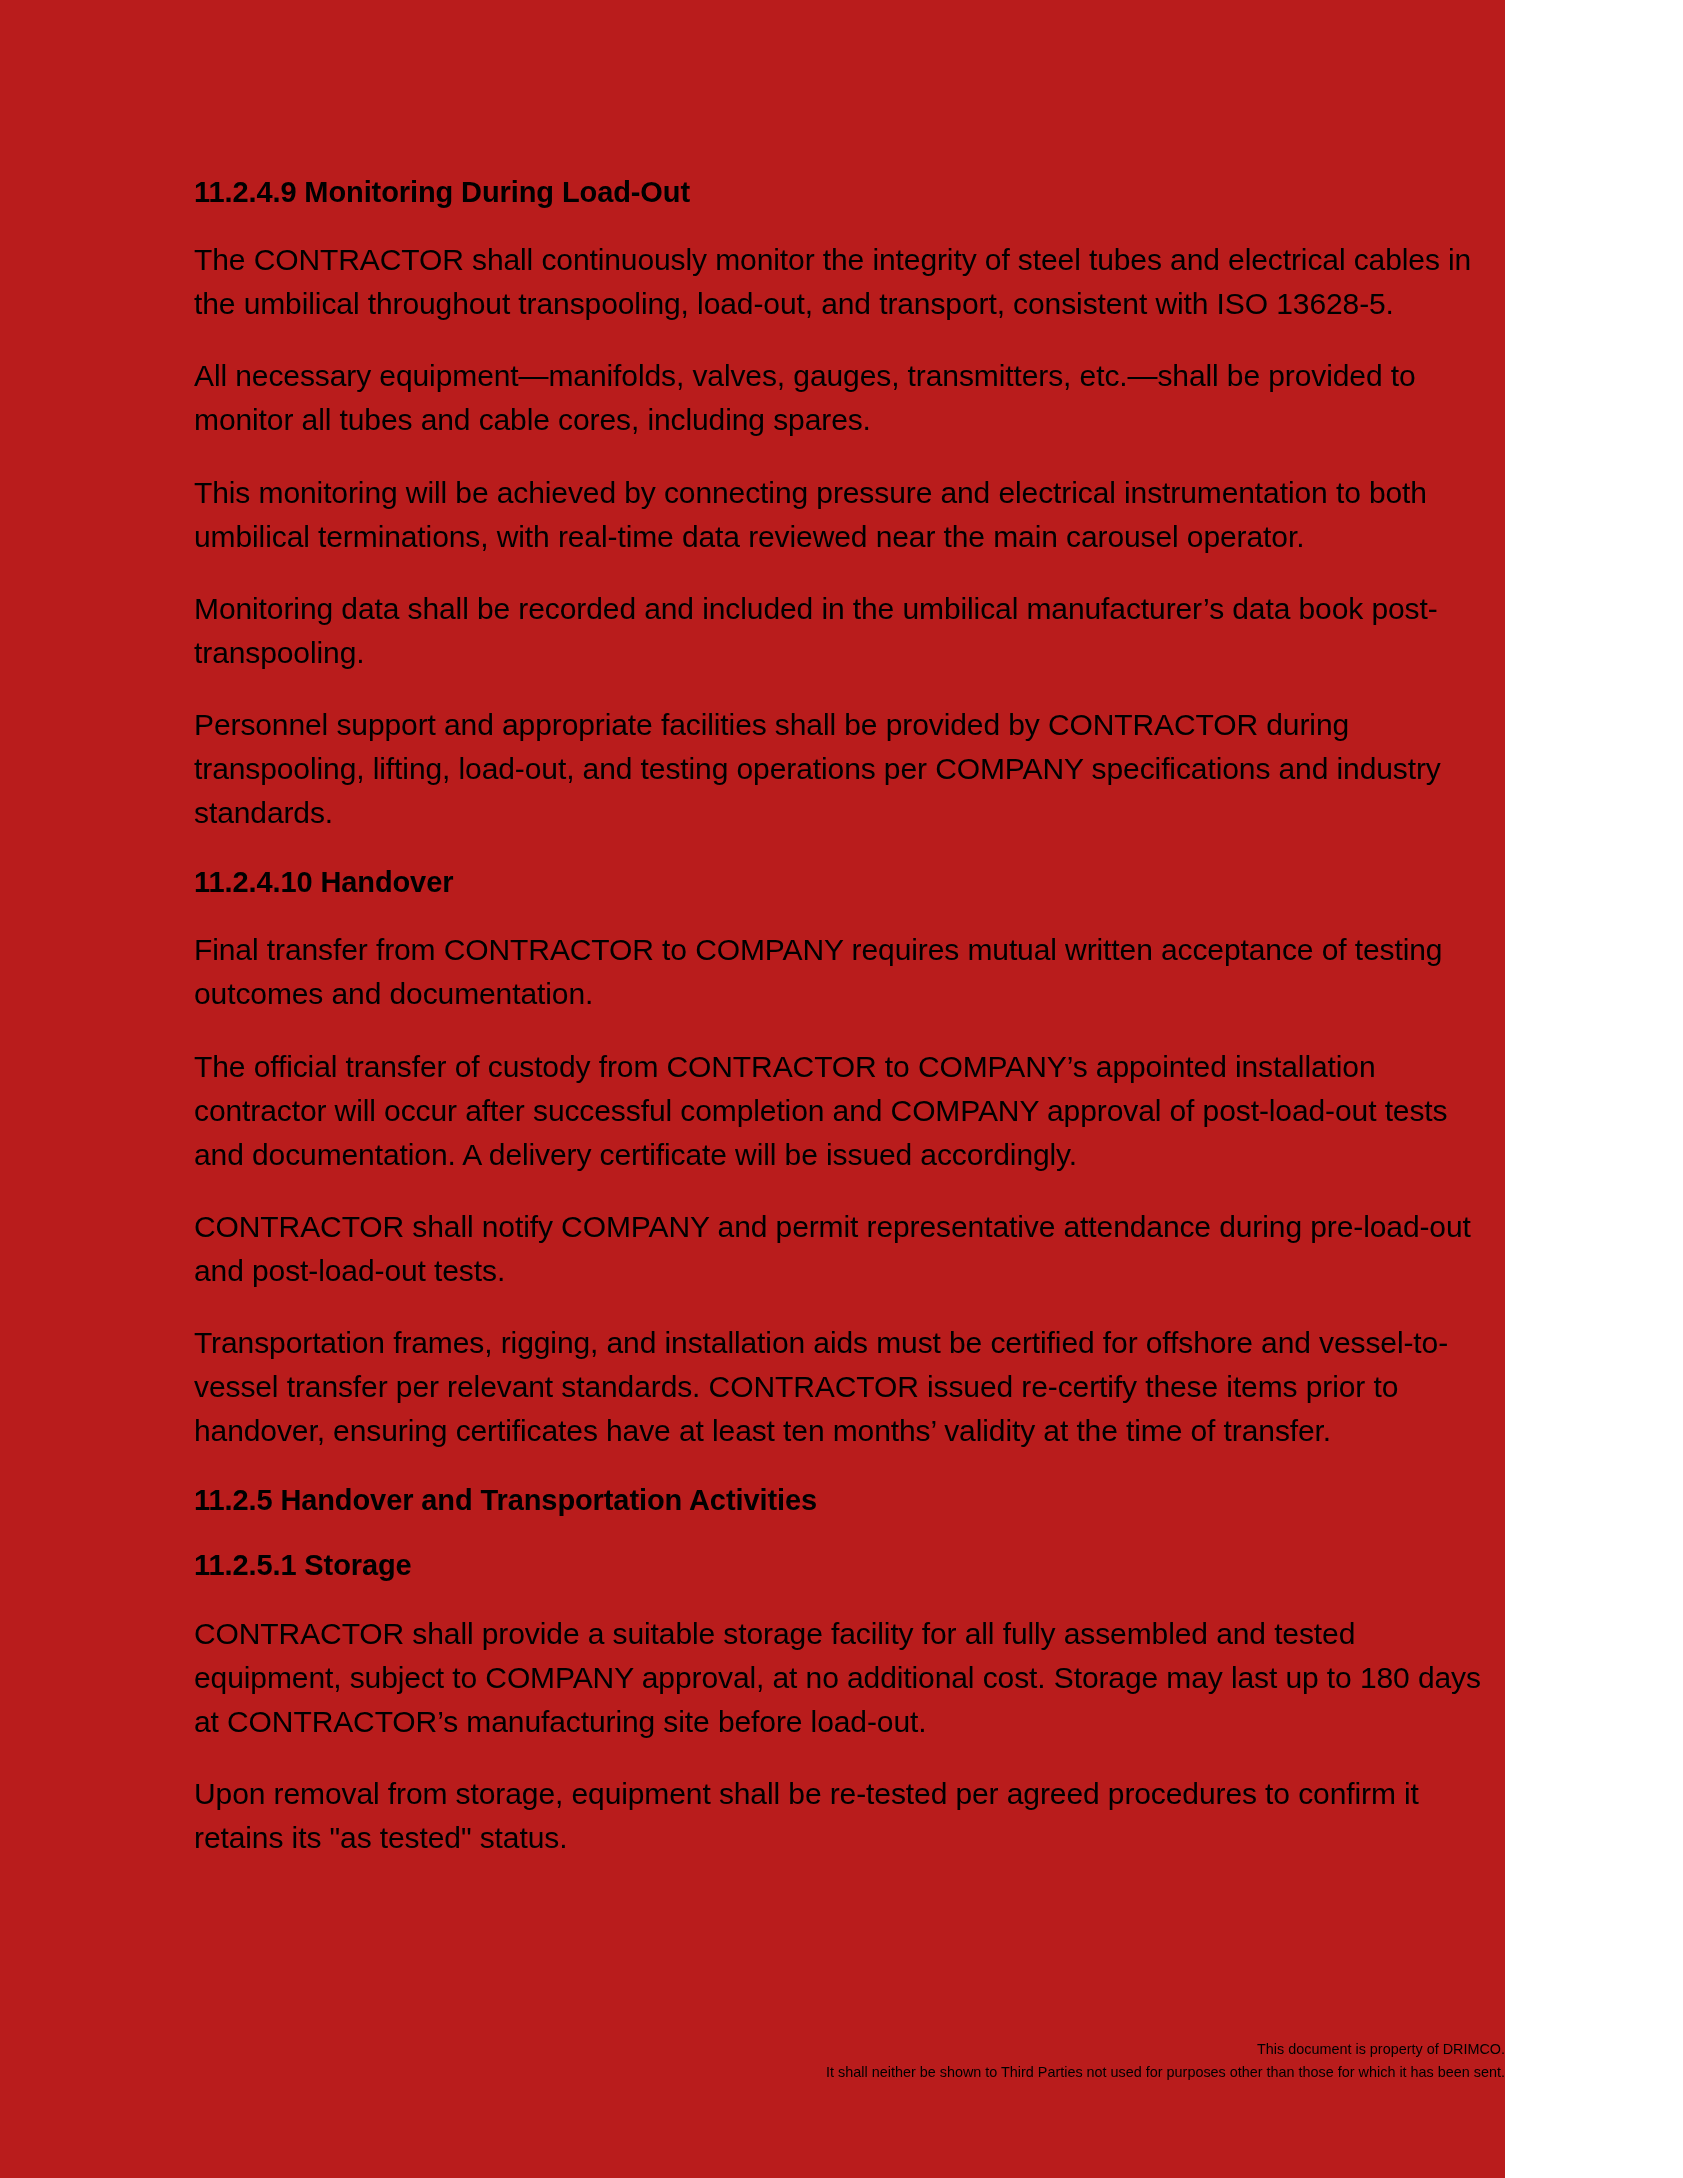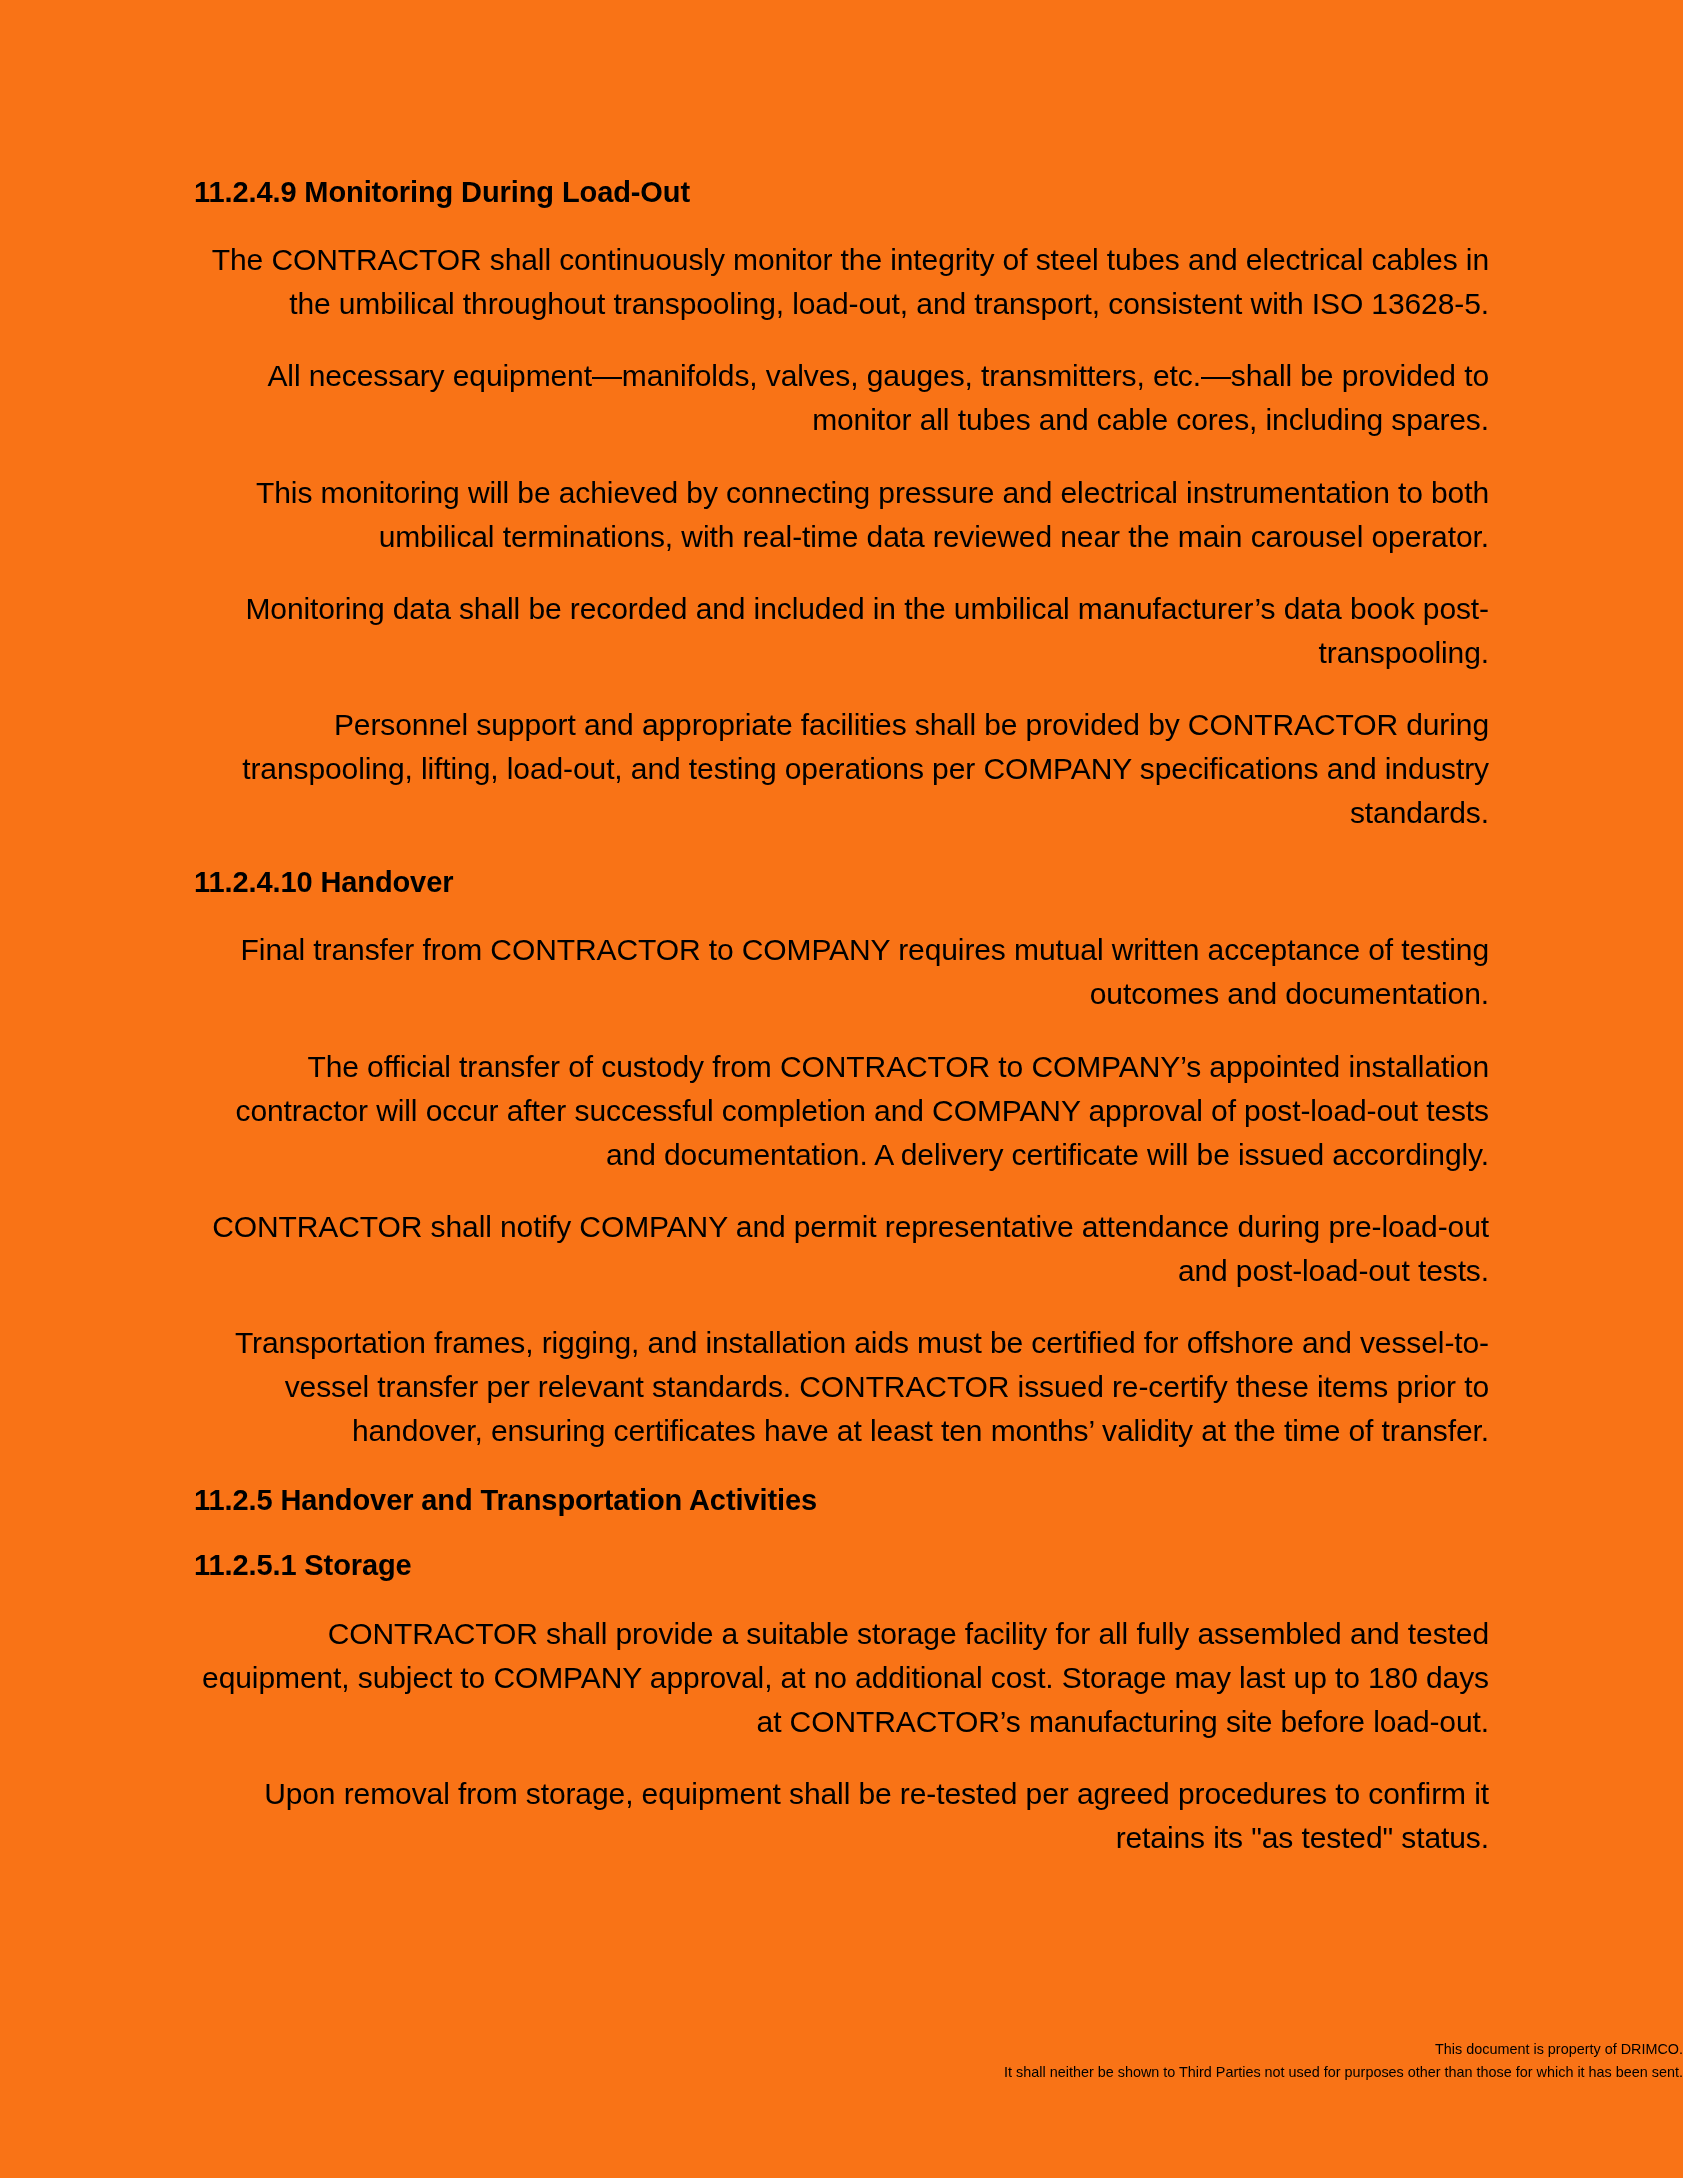--- a/index.html
+++ b/index.html
@@ -10,23 +10,23 @@
   body {
     width: 1683px;
     height: 2178px;
     font-family: "Liberation Sans", sans-serif;
     color: #000000;
     position: relative;
     overflow: hidden;
   }
   .page {
     position: relative;
-    width: 1683px;
+    width: 1505px;
     height: 2178px;
-    background: #f97316;
+    background: #b91c1c;
     box-sizing: border-box;
     padding: 173px 194px 0 194px;
   }
   .content {
     width: 1295px;
   }
   h2.heading {
     font-size: 29px;
     line-height: 1.35;
     font-weight: bold;
@@ -35,21 +35,20 @@
   }
   h2.heading.spaced-top {
     margin-top: 17px;
   }
   p.para {
     font-size: 30px;
     line-height: 1.47;
     margin: 0 0 28px 0;
     font-weight: normal;
     letter-spacing: -0.1px;
-    text-align: right;
   }
   .footer {
     position: absolute;
     left: 0;
     right: 0;
     bottom: 95px;
     text-align: right;
     font-size: 14.4px;
     line-height: 1.55;
     color: #000000;

